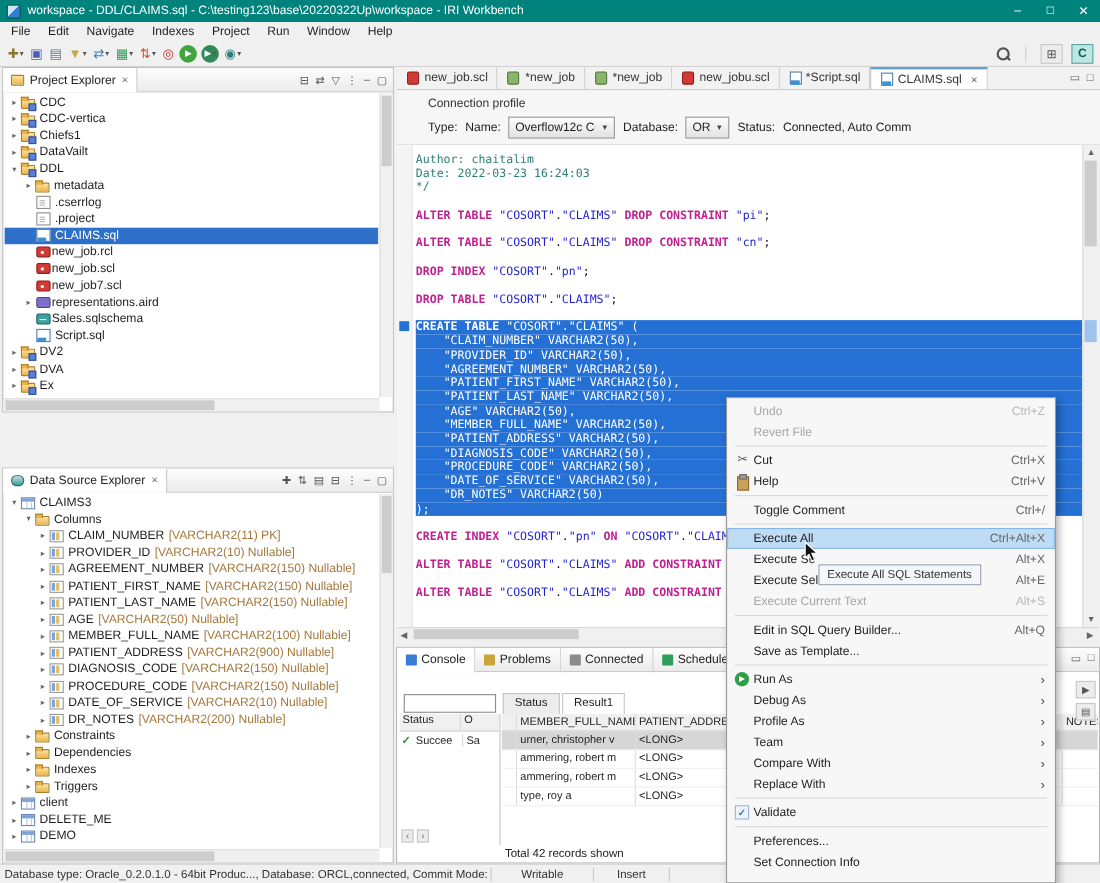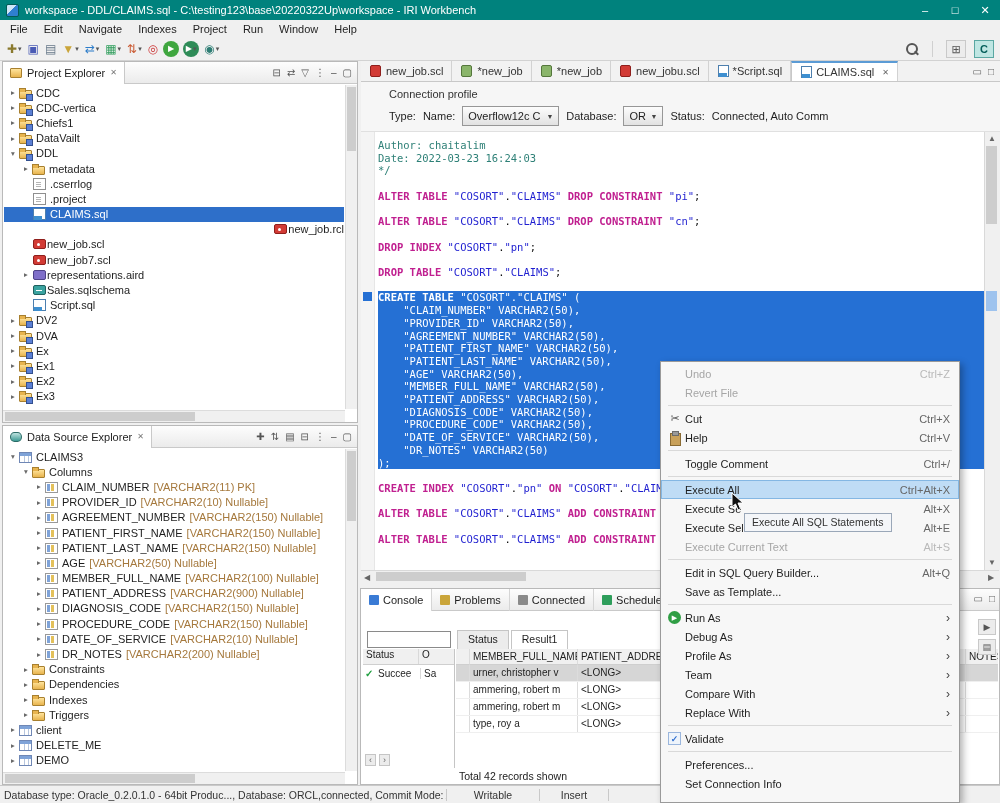--- a/index.html
+++ b/index.html
@@ -22,21 +22,21 @@
 .tbc{font-size:7px;color:#555;margin-left:1px}
 .tbsep{width:1px;height:16px;background:#d0d0d0;margin:0 5px}
 #tb-right{margin-left:auto;display:flex;align-items:center;gap:8px;padding-right:6px}
 #search-mag{position:relative;width:14px;height:14px}
 #search-mag::before{content:"";position:absolute;left:1px;top:1px;width:8px;height:8px;border:2px solid #555;border-radius:50%}
 #search-mag::after{content:"";position:absolute;left:9px;top:10px;width:5px;height:2px;background:#555;transform:rotate(45deg)}
 .persp{width:20px;height:18px;display:flex;align-items:center;justify-content:center;border:1px solid #c9c9c9;background:#ececec;font-size:11px;color:#555}
 .persp.active{background:#bfe6e3;border-color:#5aa7a2;color:#045e5a;font-weight:bold}
 
 .panel{position:absolute;background:#fff;border:1px solid #b9b9b9}
-#proj-panel{left:2px;top:61px;width:356px;height:362px}
+#proj-panel{left:2px;top:61px;width:356px;height:314px}
 #dse-panel{left:2px;top:425px;width:356px;height:360px}
 .phead{height:22px;background:linear-gradient(#fdfdfd,#ebebeb);border-bottom:1px solid #c9c9c9;display:flex;align-items:center}
 .ptab{display:flex;align-items:center;height:22px;padding:0 7px;background:#fff;border-right:1px solid #c9c9c9;gap:5px;white-space:nowrap}
 .ptab-icon{width:12px;height:10px;border-radius:1px;position:relative}
 .pi-proj{background:linear-gradient(#ffe49c,#e8b44e);border:1px solid #a8802f}
 .pi-dse{background:linear-gradient(#bfe3e0,#3d9a94);border:1px solid #2a6b66;border-radius:45%/60%}
 .ptab-x{font-size:8px;color:#777}
 .ptools{margin-left:auto;display:flex;align-items:center;gap:6px;padding-right:5px;color:#555;font-size:10px}
 .ptool{cursor:default}
 .ptree{position:absolute;left:1px;top:23px;right:13px;bottom:13px;overflow:hidden}
@@ -293,21 +293,21 @@
       <div class="trow" style="padding-left: 16px;">
         <span class="tarr"></span>
         <span class="ticon i-file"></span>
         <span class="tlabel">.project</span>
       </div>
       <div class="trow tsel" style="padding-left: 16px;">
         <span class="tarr"></span>
         <span class="ticon i-sql"></span>
         <span class="tlabel">CLAIMS.sql</span>
       </div>
-      <div class="trow" style=" justify-content: flex-end;">
+      <div class="trow" style="padding-left: 16px;">
         <span class="tarr"></span>
         <span class="ticon i-red"></span>
         <span class="tlabel">new_job.rcl</span>
       </div>
       <div class="trow" style="padding-left: 16px;">
         <span class="tarr"></span>
         <span class="ticon i-red"></span>
         <span class="tlabel">new_job.scl</span>
       </div>
       <div class="trow" style="padding-left: 16px;">

